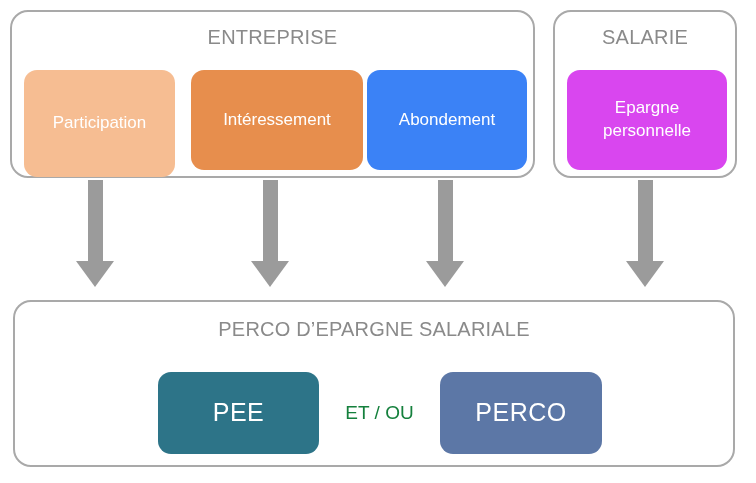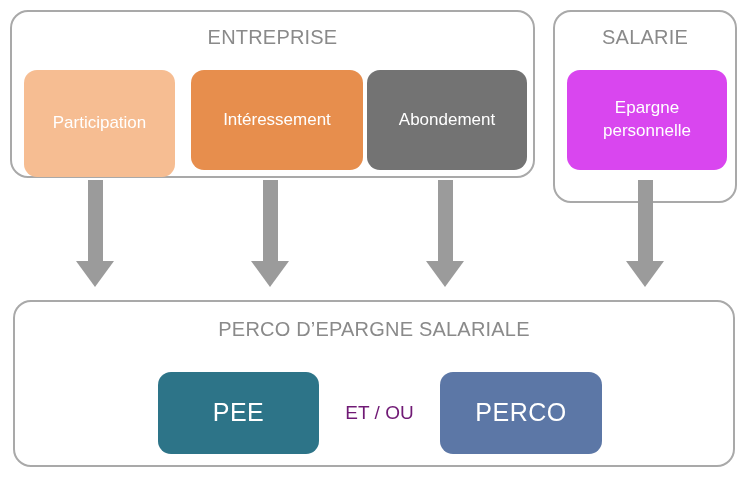--- a/index.html
+++ b/index.html
@@ -36,21 +36,21 @@
     text-align: center;
     line-height: 1.35;
     padding: 0 10px;
   }
   .node.big { font-size: 25px; letter-spacing: 0.5px; }
   .connector-label {
     position: absolute;
     display: flex;
     align-items: center;
     justify-content: center;
-    color: #701a75;
+    color: #15803d;
     font-size: 19px;
   }
   .arrow { position: absolute; }
   .arrow .stem {
     position: absolute;
     top: 0;
     width: 15px;
     height: 81px;
     background: #9b9b9b;
   }
@@ -71,26 +71,26 @@
 <body>
 
 <div class="group" style="left:10px; top:10px; width:525px; height:168px;">
   <div class="group-title" style="top:14px;">ENTREPRISE</div>
   <div class="node" style="left: 12px; top: 58px; width: 151px; height: 107px; background-color: rgb(246, 189, 146);">
     <span>Participation</span>
   </div>
   <div class="node" style="left: 179px; top: 58px; width: 172px; height: 100px; background-color: rgb(231, 142, 77);">
     <span>Intéressement</span>
   </div>
-  <div class="node" style="left: 355px; top: 58px; width: 160px; height: 100px; background-color: #737373;">
+  <div class="node" style="left: 355px; top: 58px; width: 160px; height: 100px; background-color: #3b82f6;">
     <span>Abondement</span>
   </div>
 </div>
 
-<div class="group" style="left:553px; top:10px; width:184px; height:193px;">
+<div class="group" style="left:553px; top:10px; width:184px; height:168px;">
   <div class="group-title" style="top:14px;">SALARIE</div>
   <div class="node" style="left: 12px; top: 58px; width: 160px; height: 100px; background-color: #d946ef;">
     <span>Epargne personnelle</span>
   </div>
 </div>
 
 <div class="arrow" style="left:76px; top:180px;">
   <div class="stem"></div>
   <div class="head"></div>
 </div>

